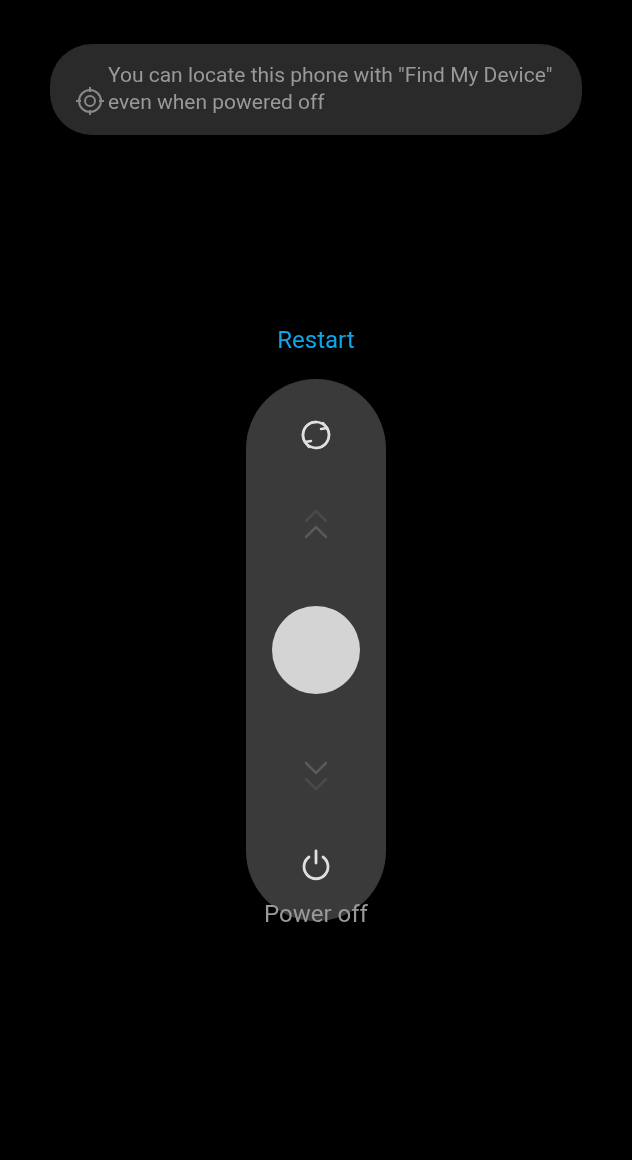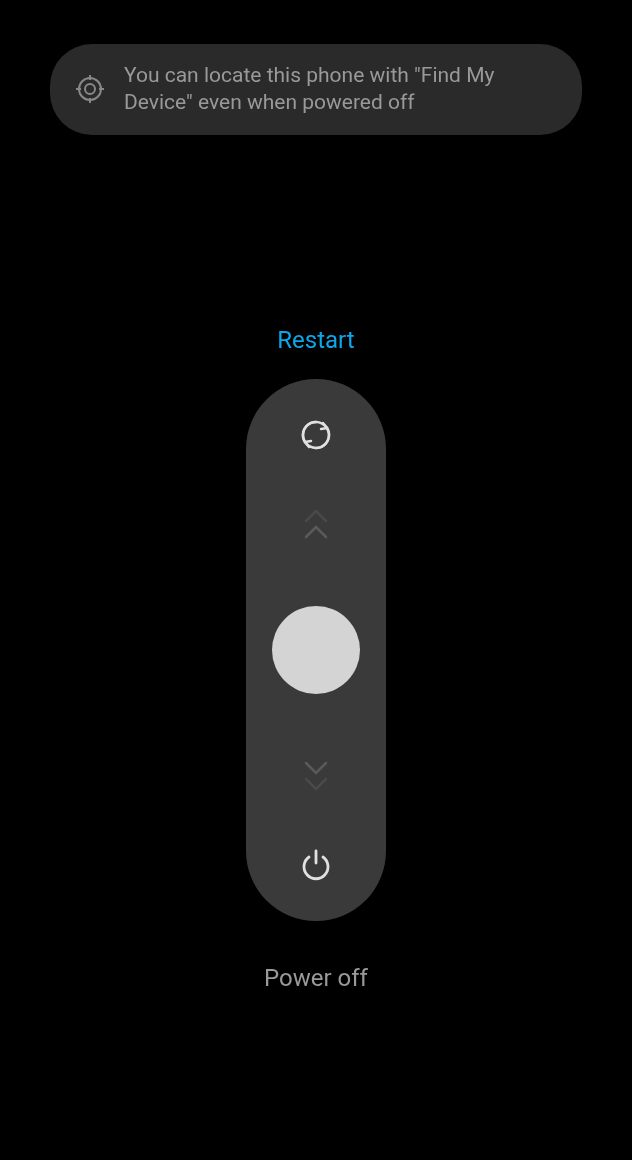--- a/index.html
+++ b/index.html
@@ -17,22 +17,22 @@
     }
     .notification-banner {
       position: absolute;
       top: 44px;
       left: 50px;
       right: 50px;
       background: #2a2a2a;
       border-radius: 42px;
       padding: 18px 24px;
       display: flex;
-      align-items: center;
-      gap: 18px;
+      align-items: flex-end;
+      gap: 2px;
     }
     .notification-icon {
       width: 32px;
       height: 32px;
       flex-shrink: 0;
       display: flex;
       align-items: center;
       justify-content: center;
     }
     .notification-text {
@@ -107,21 +107,21 @@
       top: 50%;
       left: 50%;
       transform: translate(-50%, -50%);
       width: 88px;
       height: 88px;
       background: #d4d4d4;
       border-radius: 50%;
     }
     .poweroff-label {
       position: absolute;
-      top: 964px;
+      top: 900px;
       left: 0;
       right: 0;
       text-align: center;
       color: #999999;
       font-size: 24px;
     }
   </style>
 </head>
 <body>
 

